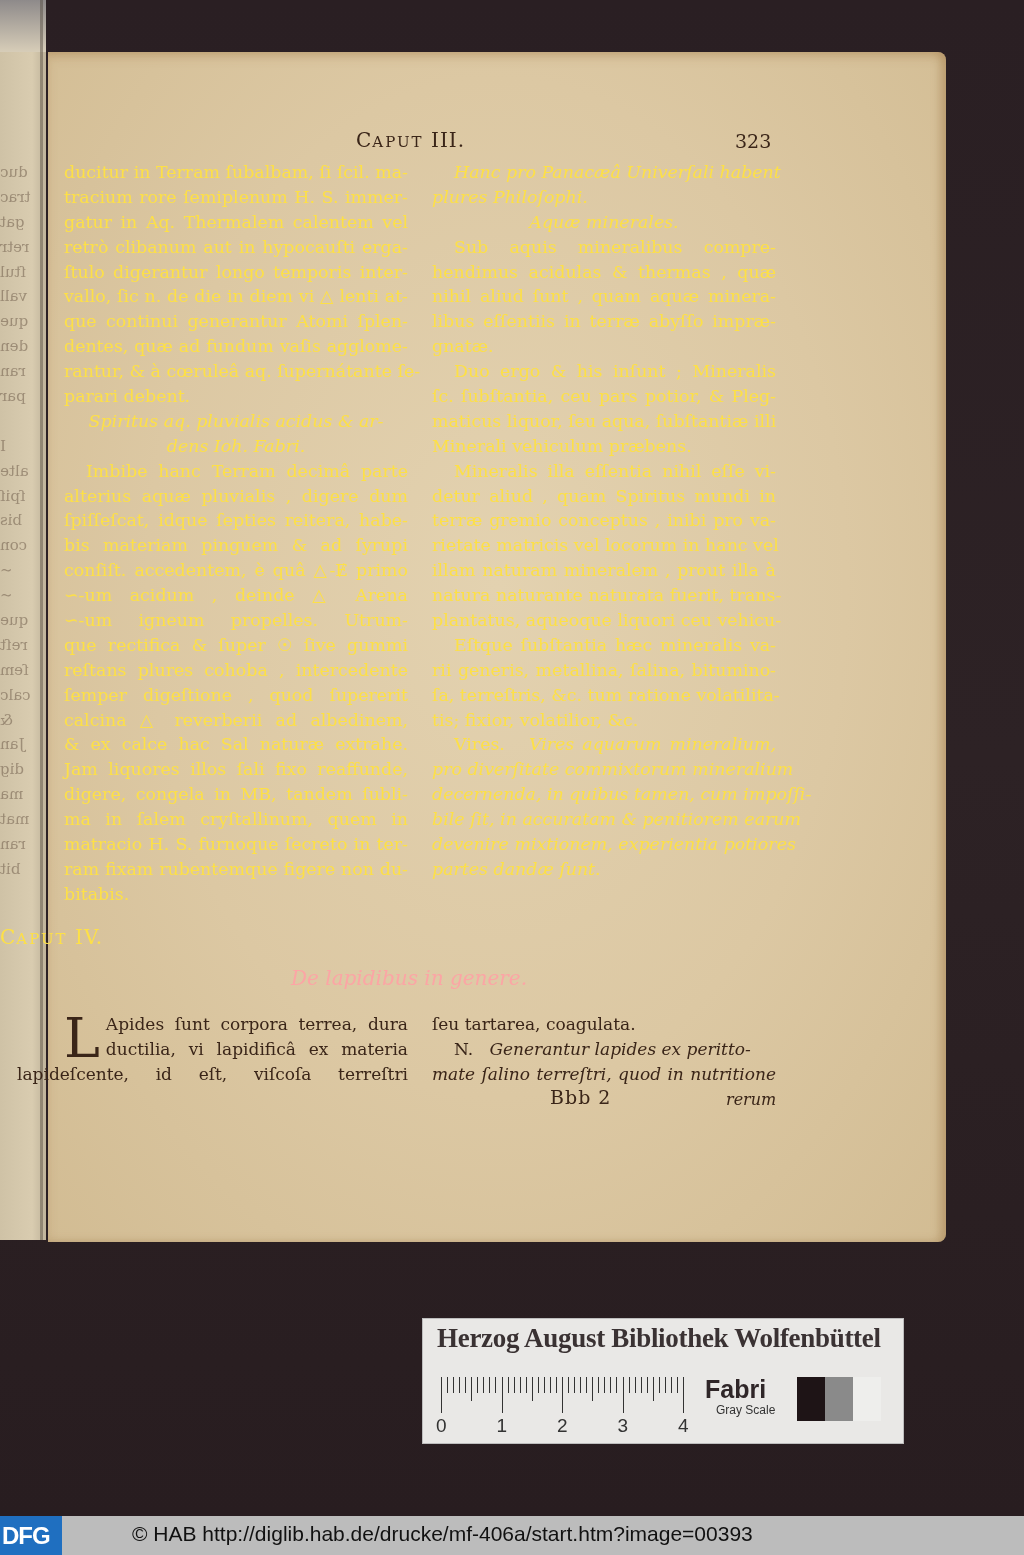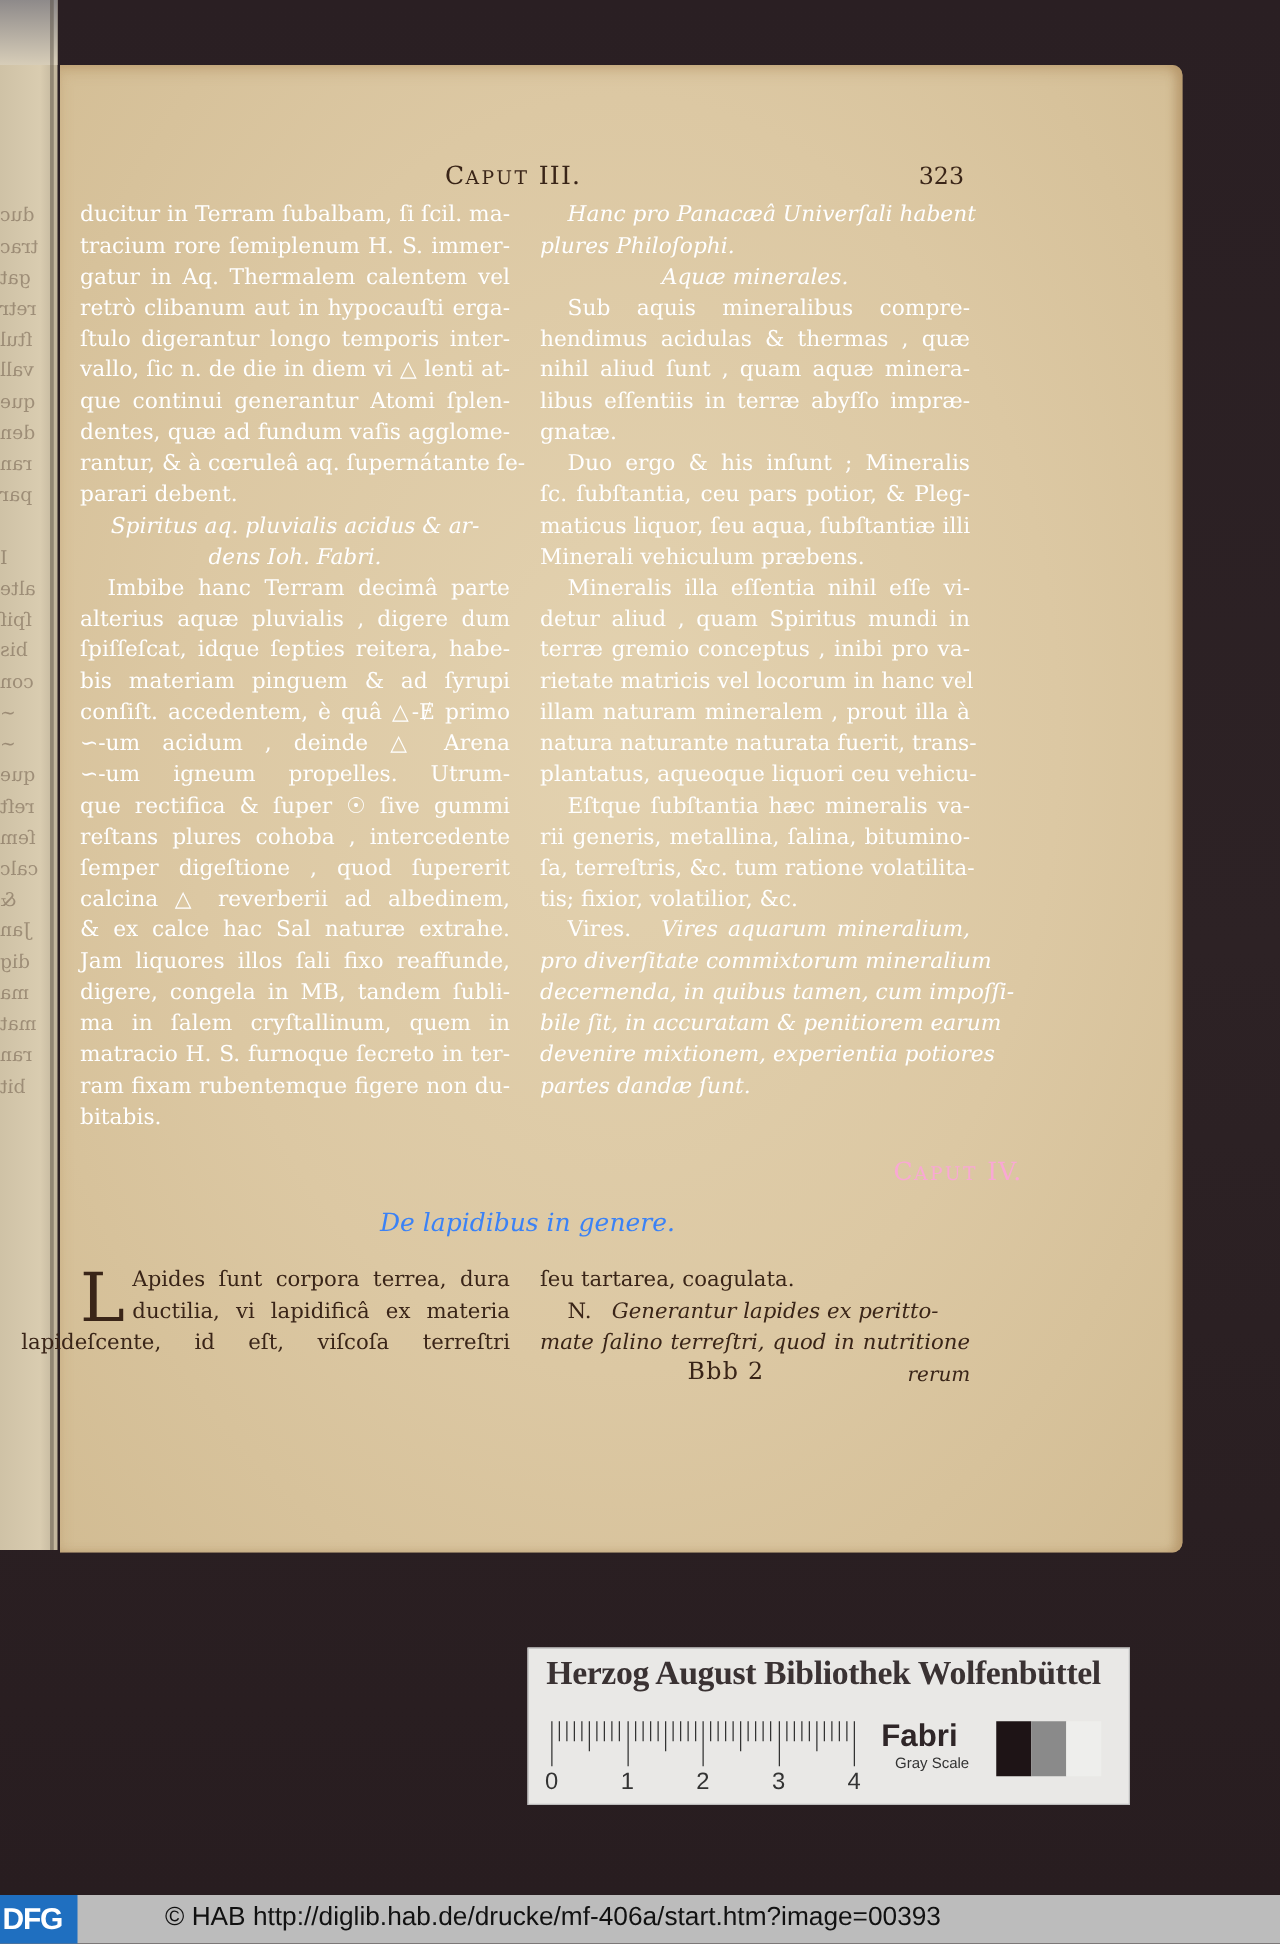--- a/index.html
+++ b/index.html
@@ -23,32 +23,32 @@
   .page { position: absolute; left: 48px; top: 52px; width: 898px; height: 1190px;
     background: radial-gradient(ellipse at 50% 45%, #e3d2b0 0%, #dcc8a3 55%, #d2bc93 100%);
     border-radius: 0 8px 8px 0;
     box-shadow: inset -6px 0 8px rgba(150,110,60,0.35), inset 0 6px 10px rgba(170,130,80,0.25); }
   .page-gutter { position: absolute; left: 40px; top: 0; width: 3px; height: 1240px; background: rgba(80,70,60,0.45); }
   .run-head { position: absolute; left: 356px; top: 128px; font-size: 20px; letter-spacing: 1px; color: #3a2518; }
   .run-head .sc { font-size: 15px; letter-spacing: 2px; }
   .folio { position: absolute; left: 735px; top: 130px; font-size: 19px; color: #3a2518; }
 
   .col { position: absolute; font-family: "DejaVu Serif", serif; font-size: 17.4px; line-height: 24.9px;
-    color: #ffffff; }
+    color: #fde047; }
   .col-left { left: 64px; top: 160px; width: 344px; }
   .col-right { left: 432px; top: 160px; width: 344px; }
   .line { display: block; white-space: nowrap; height: 24.9px; text-align: justify; text-align-last: justify; }
   .line.last { text-align-last: left; }
   .line.indent { padding-left: 22px; }
   .line.center { text-align: right; text-align-last: center; font-style: italic; }
   .it { font-style: italic; }
 
-  .caput4 { position: absolute; left: 0; top: 925px; width: 818px; text-align: right; font-size: 20px; color: #f9a8d4; letter-spacing: 1px; }
+  .caput4 { position: absolute; left: 0; top: 925px; width: 818px; text-align: left; font-size: 20px; color: #fde047; letter-spacing: 1px; }
   .caput4 .sc { font-size: 15px; letter-spacing: 2px; }
-  .subtitle { position: absolute; left: 13px; top: 966px; width: 818px; text-align: center; font-size: 20px; font-style: italic; color: #3b82f6; }
+  .subtitle { position: absolute; left: 0; top: 966px; width: 818px; text-align: center; font-size: 20px; font-style: italic; color: #fca5a5; }
 
   .bottom-left { position: absolute; left: 64px; top: 1012px; width: 344px; font-size: 17px; line-height: 25px; color: #3a2518; }
   .bottom-right { position: absolute; left: 432px; top: 1012px; width: 344px; font-size: 17px; line-height: 25px; color: #3a2518; }
   .dropcap { float: left; font-size: 54px; line-height: 46px; margin: 4px 6px 0 0; color: #3a2518; }
   .bottom-left .line { height: 25px; }
   .bottom-right .line { height: 25px; }
   .sig { position: absolute; left: 550px; top: 1086px; font-size: 19px; color: #3a2518; letter-spacing: 1px; }
   .catch { position: absolute; left: 726px; top: 1090px; font-size: 16px; font-style: italic; color: #3a2518; }
 
   

